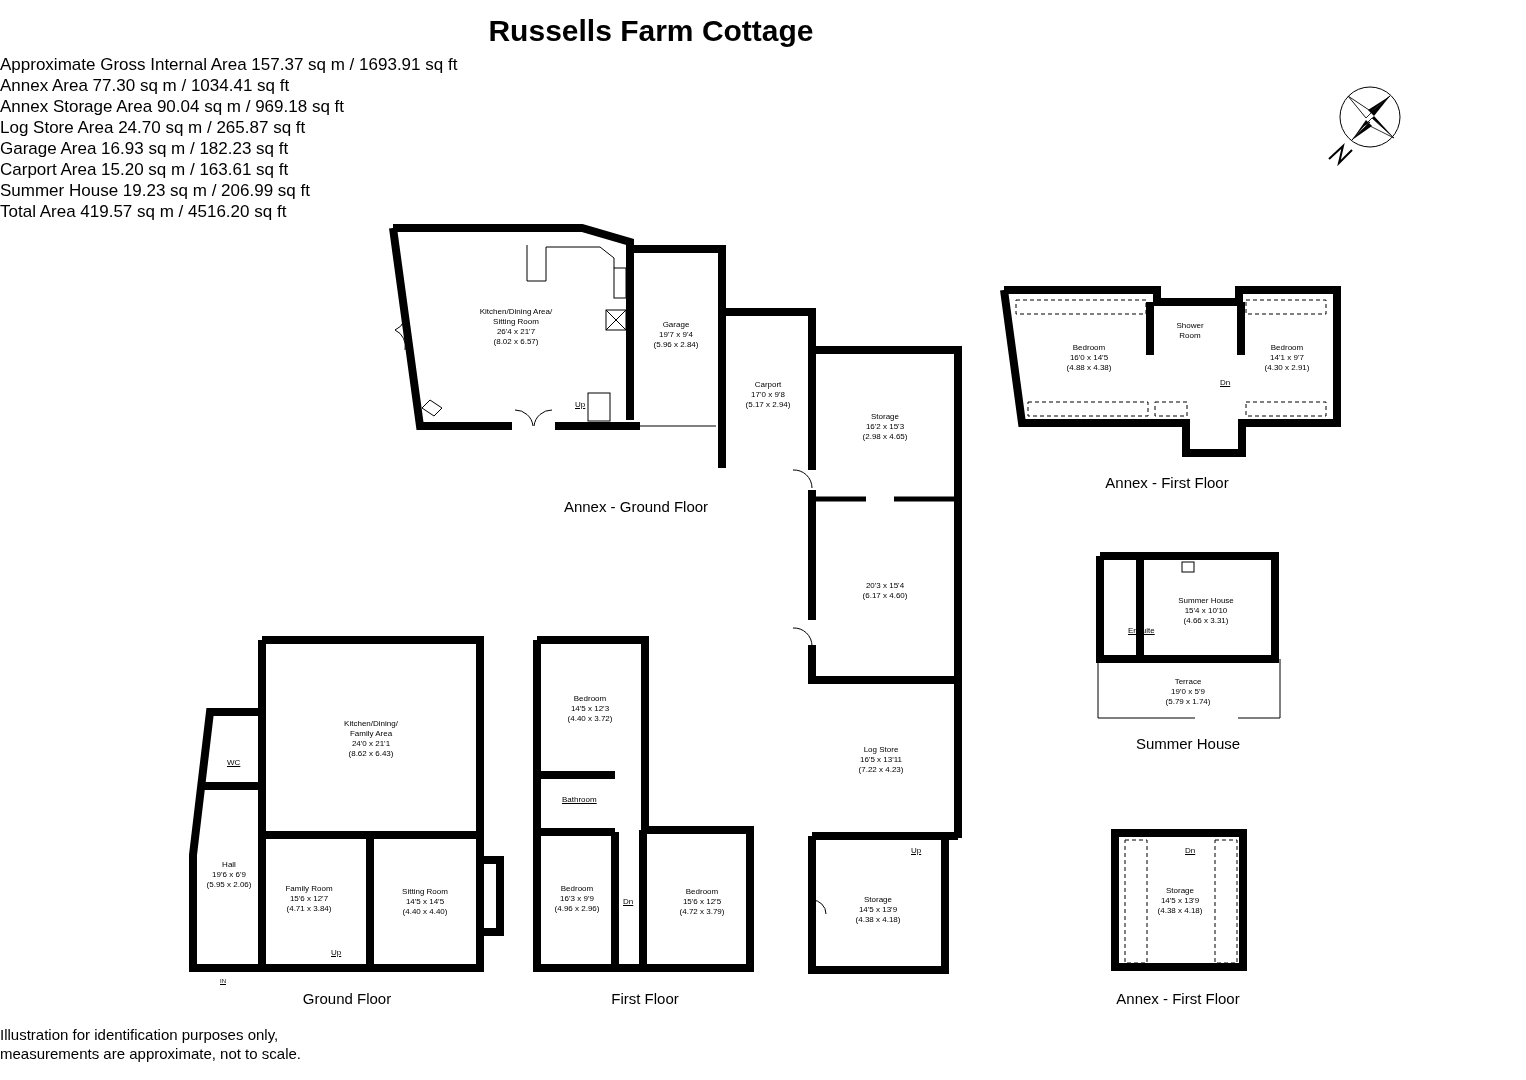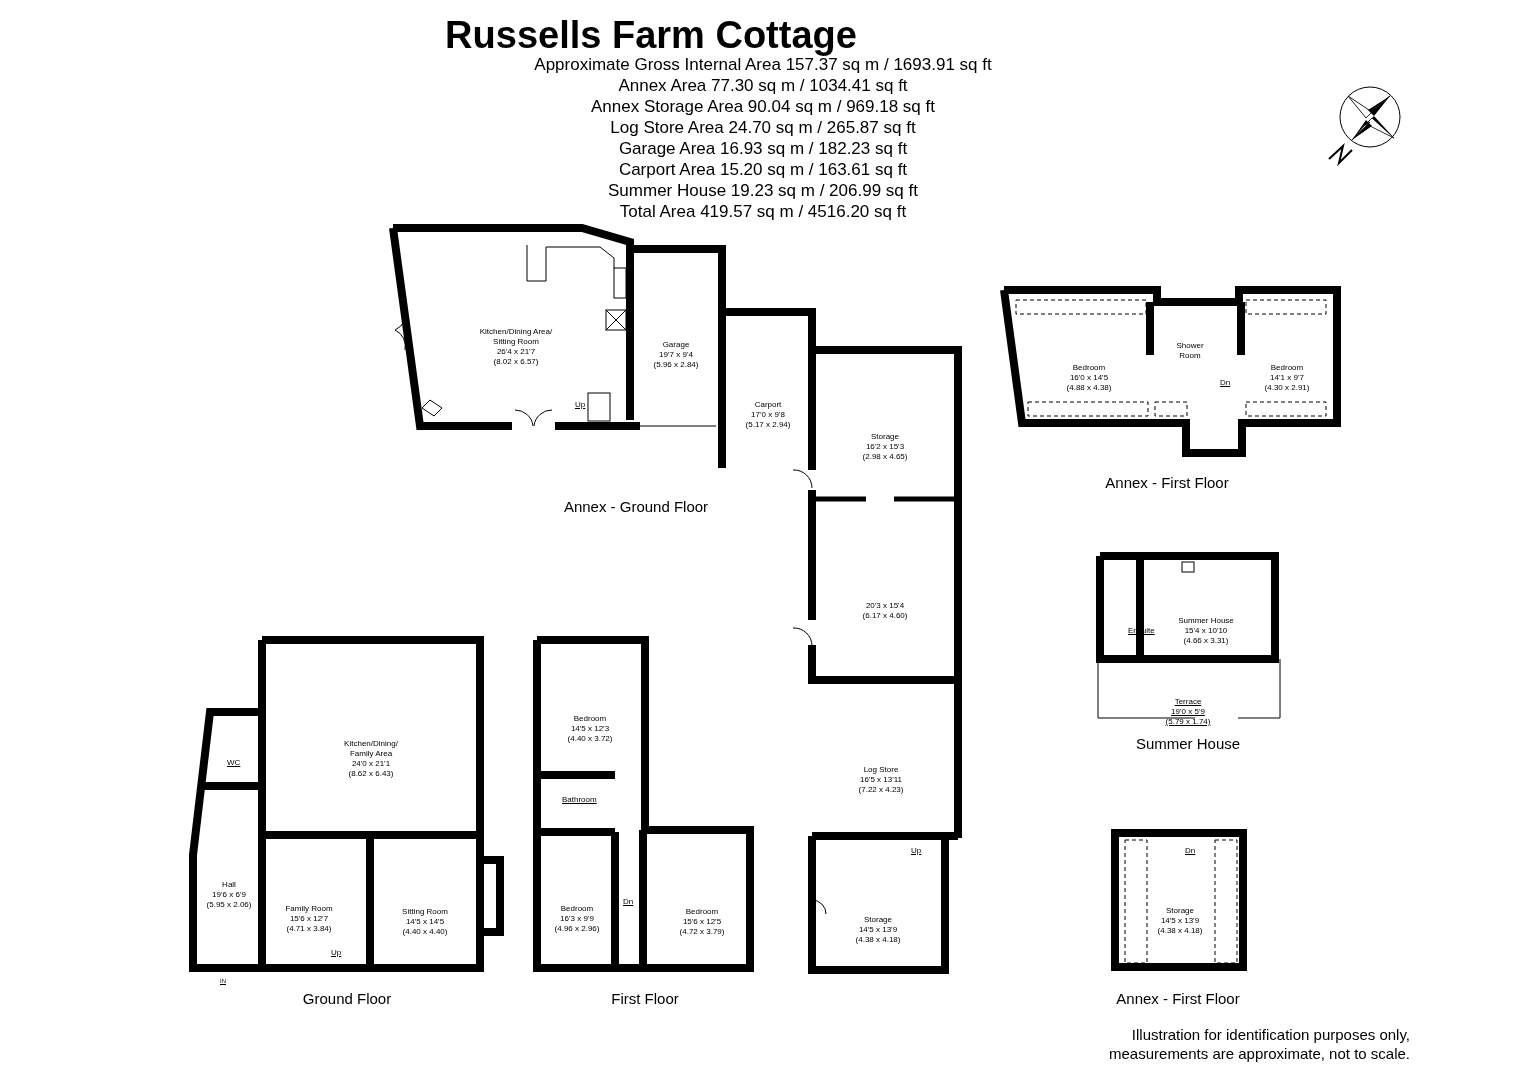--- a/index.html
+++ b/index.html
@@ -1,24 +1,24 @@
 <!DOCTYPE html>
 <html><head>
 <meta charset="utf-8">
 <style>
   html, body { margin: 0; padding: 0; background: #ffffff; }
   body { width: 1526px; height: 1080px; position: relative; overflow: hidden; font-family: "Liberation Sans", sans-serif; color: #000; }
-  .title { position: absolute; left: 0; width: 1302px; top: 14px; text-align: center; font-weight: bold; font-size: 38px; }
-  .areas { position: absolute; left: 0; width: 1526px; top: 54px; text-align: center; font-size: 17px; line-height: 21px; }
+  .title { position: absolute; left: 0; width: 1302px; top: 14px; text-align: center; font-weight: bold; font-size: 30px; }
+  .areas { position: absolute; left: 0; width: 1526px; top: 54px; font-size: 17px; line-height: 21px; }
   .areas div { white-space: nowrap; }
   svg.plan { position: absolute; left: 0; top: 0; }
-  .rlabel { position: absolute; text-align: center; font-size: 8px; line-height: 10px; white-space: nowrap; transform: translateX(-50%); margin-top: 20px; }
+  .rlabel { position: absolute; text-align: center; font-size: 8px; line-height: 10px; white-space: nowrap; transform: translateX(-50%); }
   .flabel { position: absolute; font-size: 15px; white-space: nowrap; transform: translateX(-50%); }
   .small { position: absolute; font-size: 8px; white-space: nowrap; text-decoration: underline; }
-  .footer { position: absolute; left: 0; width: 1410px; top: 1025px; text-align: right; font-size: 15px; line-height: 19px; }
+  .footer { position: absolute; left: 0; width: 1410px; top: 1025px; text-align: left; font-size: 15px; line-height: 19px; }
 </style>
 </head>
 <body>
 
 <div class="title">Russells Farm Cottage</div>
 <div class="areas">
   <div>Approximate Gross Internal Area 157.37 sq m / 1693.91 sq ft</div>
   <div>Annex Area 77.30 sq m / 1034.41 sq ft</div>
   <div>Annex Storage Area 90.04 sq m / 969.18 sq ft</div>
   <div>Log Store Area 24.70 sq m / 265.87 sq ft</div>
@@ -182,21 +182,21 @@
 </div>
 <div class="small" style="left:1220px;top:378px;">Dn</div>
 <div class="flabel" style="left:1167px;top:474px;">Annex - First Floor</div>
 
 <div class="rlabel" style="left:1206px;top:596px;">
   <div>Summer House</div>
   <div>15'4 x 10'10</div>
   <div>(4.66 x 3.31)</div>
 </div>
 <div class="small" style="left:1104px;top:626px;padding-left:24px;">Ensuite</div>
-<div class="rlabel" style="left:1188px;top:677px;text-decoration:underline;">
+<div class="rlabel" style="left:1188px;top:677px;">
   <div>Terrace</div>
   <div>19'0 x 5'9</div>
   <div>(5.79 x 1.74)</div>
 </div>
 <div class="flabel" style="left:1188px;top:735px;">Summer House</div>
 
 <div class="rlabel" style="left:1180px;top:886px;">
   <div>Storage</div>
   <div>14'5 x 13'9</div>
   <div>(4.38 x 4.18)</div>

